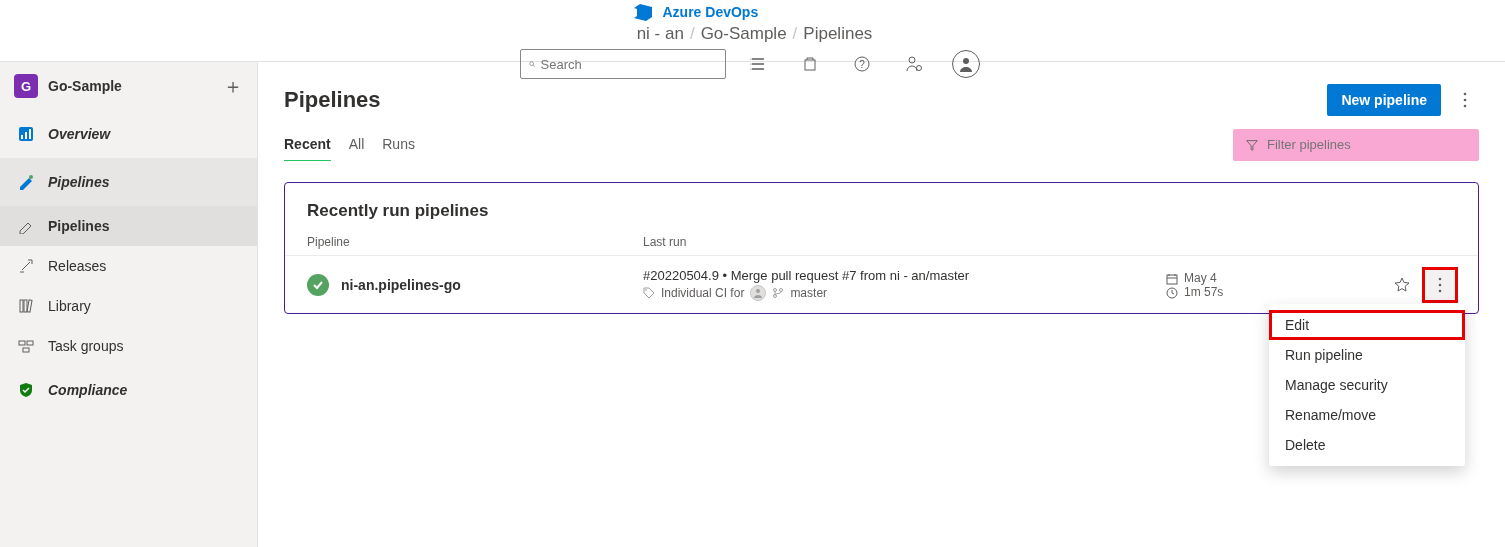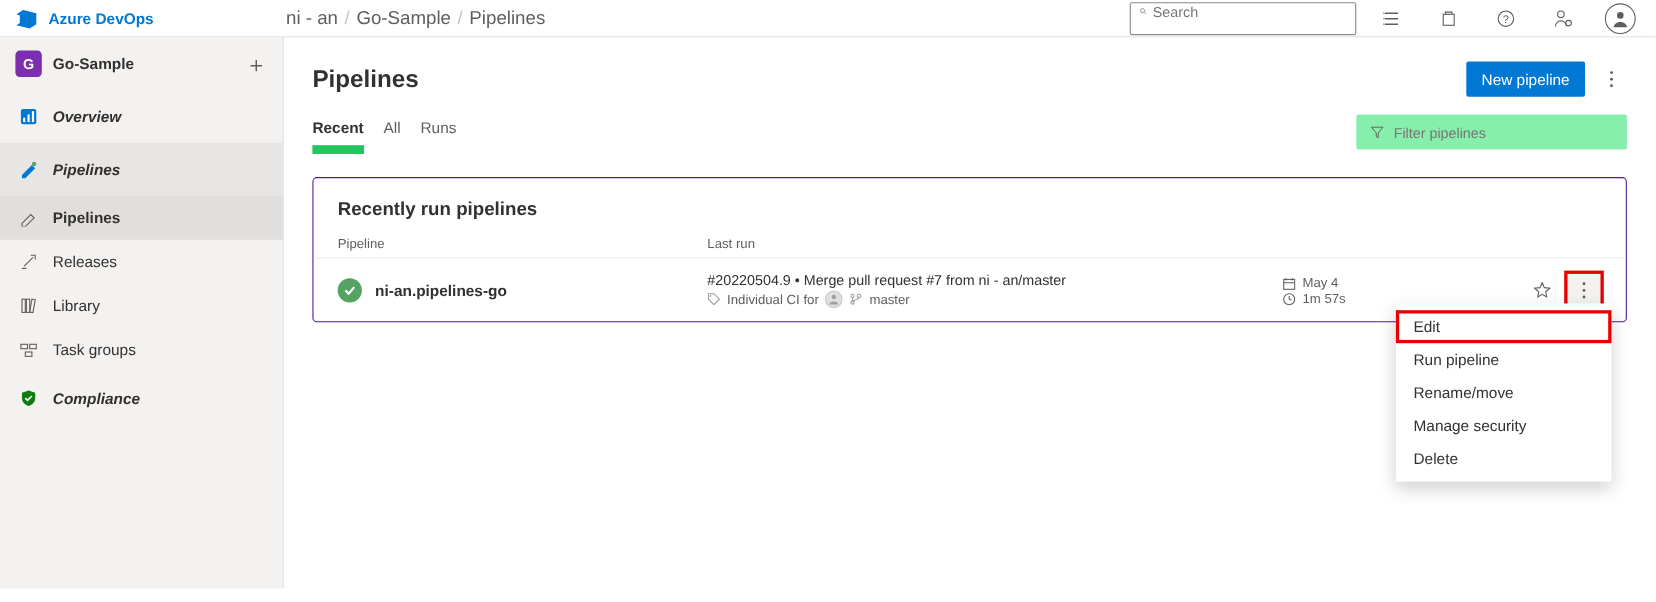--- a/index.html
+++ b/index.html
@@ -1,27 +1,27 @@
 <!DOCTYPE html>
 <html><head>
 <meta charset="utf-8">
 <style>
   * { box-sizing: border-box; margin: 0; padding: 0; font-family: "Segoe UI", -apple-system, BlinkMacSystemFont, sans-serif; }
   body { width: 1505px; height: 547px; background: #fff; overflow: hidden; font-size: 14px; color: #323130; }
 
   
-  .topbar { display: flex; align-items: center; height: 34px; border-bottom: 1px solid #e1e1e1; padding-left: 12px; padding-right: 12px; }
+  .topbar { display: flex; align-items: center; height: 62px; border-bottom: 1px solid #e1e1e1; padding-left: 12px; padding-right: 12px; flex-direction: column; }
   .logo-area { display: flex; align-items: center; gap: 8px; width: 244px; }
   .logo-area svg { width: 24px; height: 24px; }
   .logo-text { color: #0078d4; font-weight: 600; font-size: 14px; }
   .breadcrumb { display: flex; align-items: flex-end; gap: 6px; color: #605e5c; font-size: 17px; flex: 1; padding-left: 4px;}
   .breadcrumb .sep { color: #c8c6c4; }
   .breadcrumb span { cursor: pointer; }
   .topbar-right { display: flex; align-items: center; gap: 12px; }
-  .search-box { display: flex; align-items: flex-start; border: 1px solid #8a8886; border-radius: 2px; height: 30px; width: 206px; padding: 0 8px; gap: 6px; }
+  .search-box { display: flex; align-items: center; border: 1px solid #8a8886; border-radius: 2px; height: 30px; width: 206px; padding: 0 8px; gap: 6px; }
   .search-box input { border: none; outline: none; font-size: 13px; flex: 1; background: transparent; }
   .top-icon { width: 40px; height: 40px; display: flex; align-items: center; justify-content: center; color: #605e5c; cursor: pointer; }
   .avatar-circle { width: 28px; height: 28px; border-radius: 50%; border: 1px solid #605e5c; display: flex; align-items: center; justify-content: center; }
 
   
   .layout { display: flex; height: calc(100% - 46px); }
   .sidebar { width: 258px; background: #f3f2f1; border-right: 1px solid #e1e1e1; display: flex; flex-direction: column; }
   .project-row { display: flex; align-items: center; gap: 10px; padding: 12px 14px; height: 48px; }
   .project-avatar { width: 24px; height: 24px; border-radius: 4px; background: #7b2eb0; color: #fff; font-weight: 600; display: flex; align-items: center; justify-content: center; font-size: 13px;}
   .project-name { font-weight: 600; flex: 1; }
@@ -32,28 +32,28 @@
   .nav-item.sub .nav-icon { color: #605e5c; }
   .nav-item.selected { background: #e1dfdd; font-weight: 600; }
   .nav-item.section-active { background: #e8e6e4; }
   .nav-item.compliance .nav-icon { color: #107c10; }
 
   
   .main { flex: 1; padding: 22px 26px; position: relative; }
   .page-header { display: flex; align-items: center; justify-content: space-between; }
   .page-title { font-size: 22px; font-weight: 600; }
   .header-actions { display: flex; align-items: center; gap: 10px; }
-  .btn-primary { background: #0078d4; color: #fff; border: none; height: 32px; padding: 0 14px; font-size: 14px; font-weight: 400; border-radius: 2px; cursor: pointer; }
+  .btn-primary { background: #0078d4; color: #fff; border: none; height: 32px; padding: 0 14px; font-size: 14px; font-weight: 700; border-radius: 2px; cursor: pointer; }
   .more-btn { width: 28px; height: 32px; display: flex; align-items: center; justify-content: center; cursor: pointer; color:#605e5c;}
 
   .tabs-row { display: flex; align-items: center; justify-content: space-between; margin-top: 12px; border-bottom: 1px solid transparent;}
   .tabs { display: flex; gap: 18px; }
   .tab { padding: 8px 0; font-size: 14px; color: #605e5c; cursor: pointer; }
-  .tab.active { color: #323130; font-weight: 600; border-bottom: 8px solid #22c55e; }
-  .filter-area { background: #86efac; border-radius: 2px; display: flex; align-items: center; gap: 8px; padding: 0 12px; height: 32px; width: 246px; color: #605e5c; }
+  .tab.active { color: #323130; font-weight: 600; border-bottom: 1px solid #22c55e; }
+  .filter-area { background: #f9a8d4; border-radius: 2px; display: flex; align-items: center; gap: 8px; padding: 0 12px; height: 32px; width: 246px; color: #605e5c; }
   .filter-area input { border: none; background: transparent; outline: none; font-size: 13px; color: #605e5c; }
 
   .card { border: 1px solid #4c1d95; border-radius: 4px; margin-top: 20px; background: #fff; }
   .card-title { padding: 18px 22px 8px; font-size: 17px; font-weight: 600; }
   .table-head { display: flex; padding: 6px 22px; color: #605e5c; font-size: 12px; }
   .col-pipeline { width: 336px; }
   .col-lastrun { flex: 1; }
   .col-meta { width: 220px; }
   .row { display: flex; align-items: center; padding: 12px 22px; border-top: 1px solid #edebe9; }
   .status-icon { width: 22px; height: 22px; border-radius: 50%; background: #55a362; display:flex; align-items:center; justify-content:center; margin-right: 12px; flex-shrink:0;}
@@ -308,18 +308,18 @@
                 <circle cx="2" cy="14" r="1.3" fill="#605e5c"></circle>
               </svg>
           </div>
         </div>
       </div>
     </div>
 
     <div class="context-menu">
       <div class="menu-item hl">Edit</div>
       <div class="menu-item">Run pipeline</div>
+      <div class="menu-item">Manage security</div>
       <div class="menu-item">Rename/move</div>
-      <div class="menu-item">Manage security</div>
       <div class="menu-item">Delete</div>
     </div>
   </div>
 </div>
 
 </body></html>

